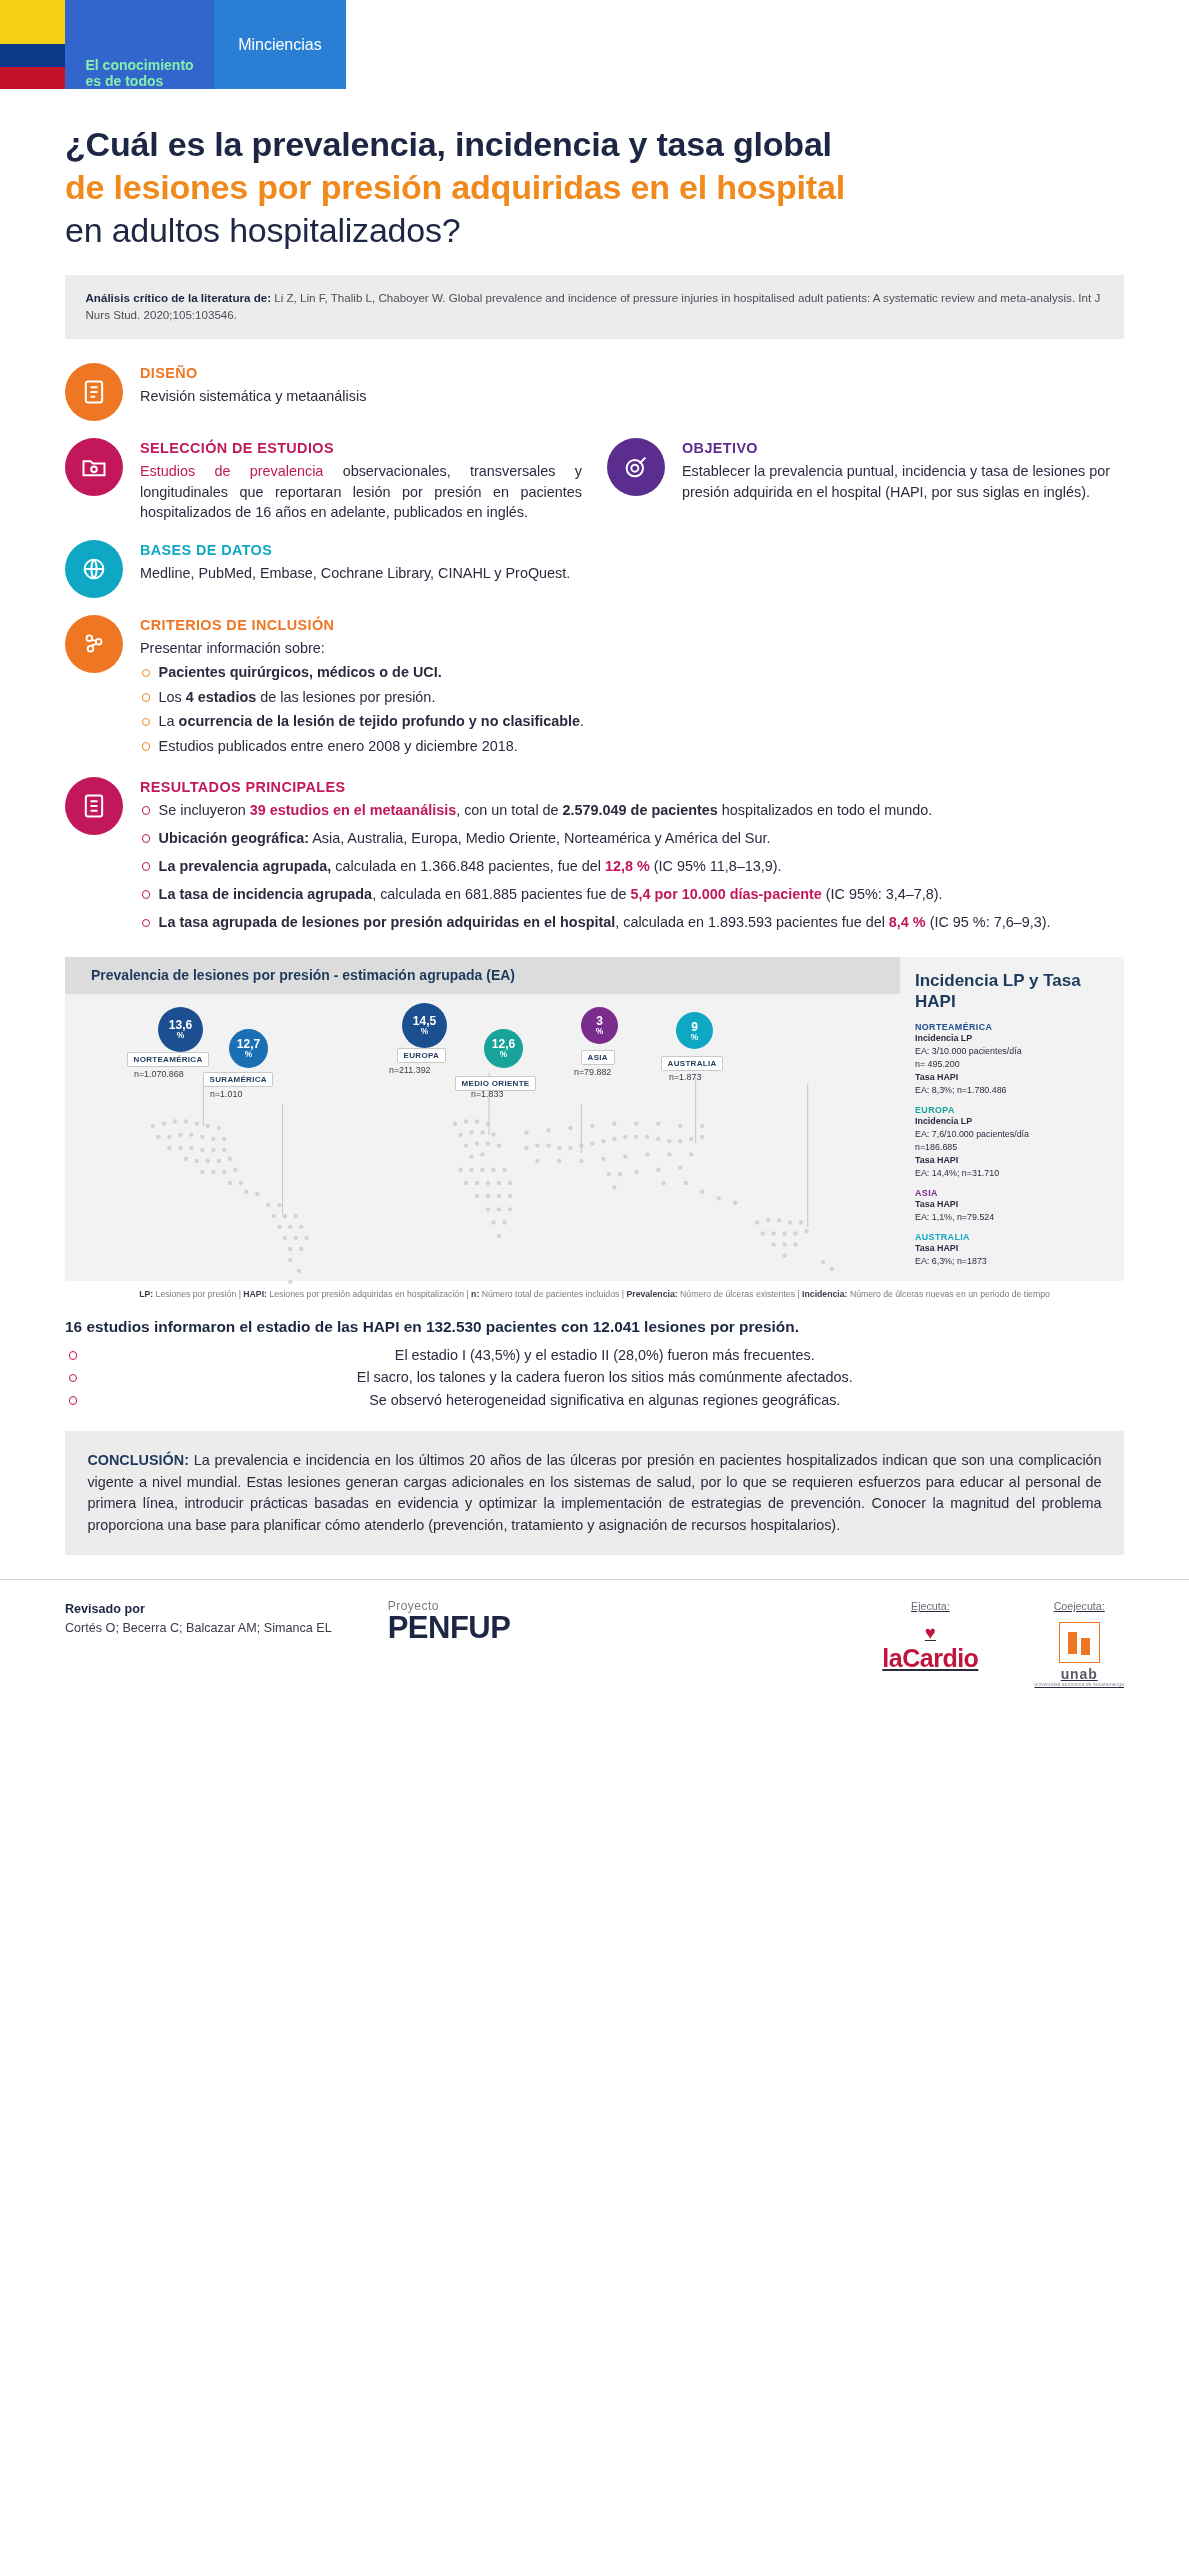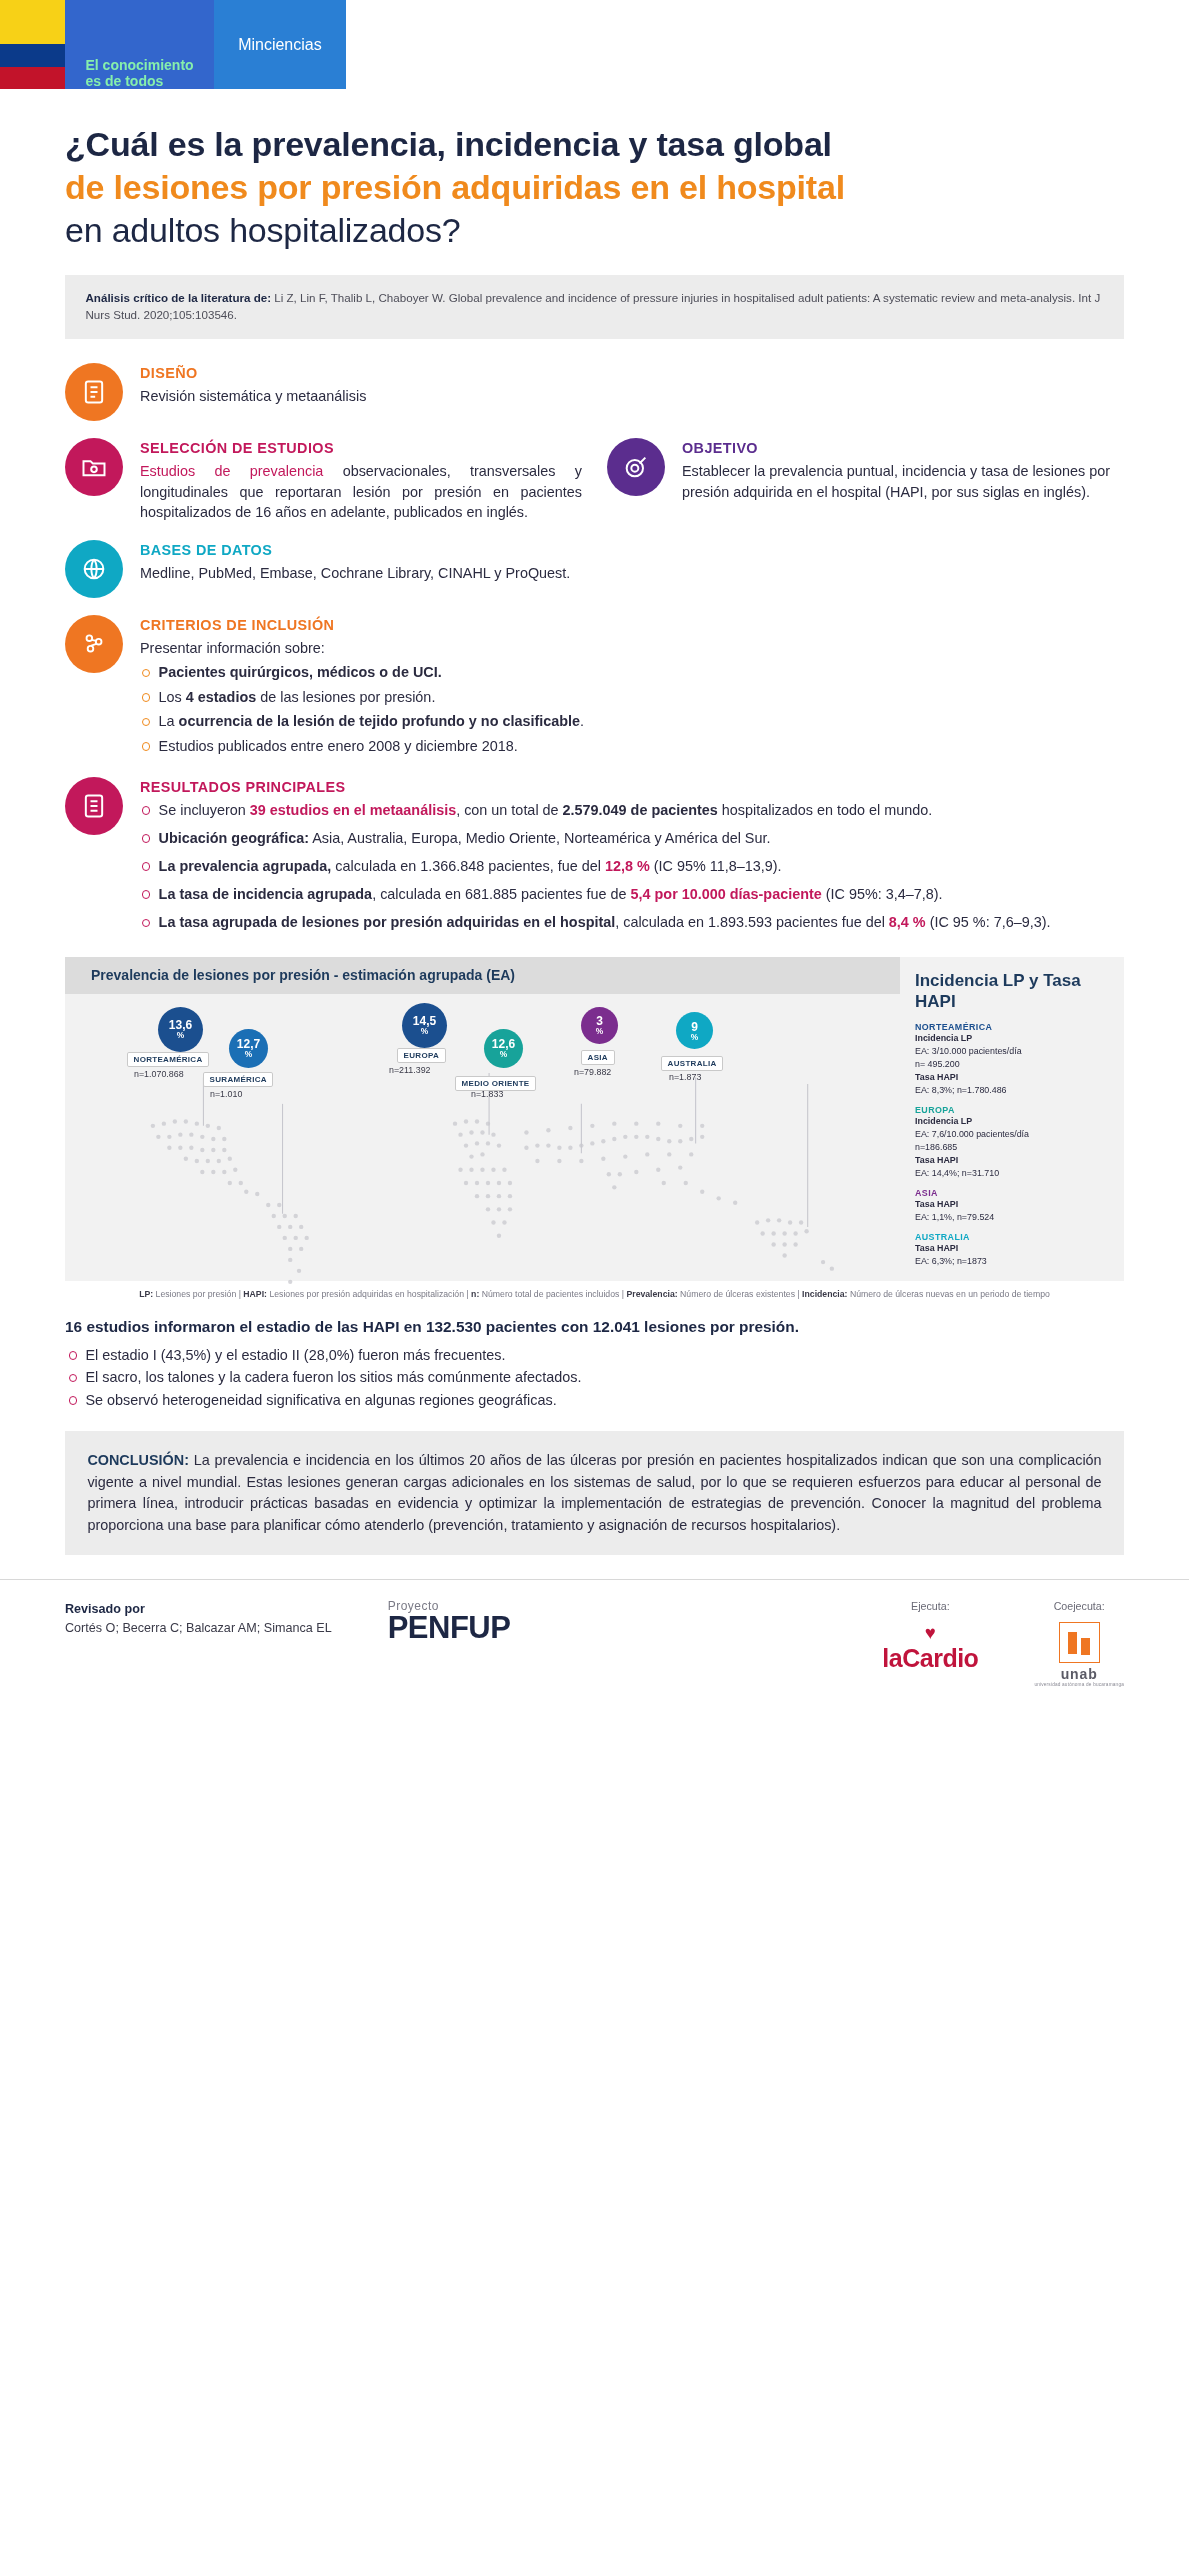--- a/index.html
+++ b/index.html
@@ -95,42 +95,42 @@
 
   .mapnote {
     margin:7.5px 112px 0 112px; text-align:center; font-size:8.7px; color:#7a7a86; line-height:1.5;
   }
   .mapnote b { color:#3a3a48; }
 
   
   .post { padding: 17px 65px 0 65px; }
   .post .lead { font-size:15.4px; font-weight:bold; color:#1d2744; margin-bottom:7.5px; }
   .post ul { list-style:none; }
-  .post ul li { position:relative; padding-left:20.5px; font-size:14.4px; line-height:1.55; }
+  .post ul li { position:relative; padding-left:20.5px; font-size:14.4px; line-height:1.55;text-align:center; }
   .post ul li:before {
     content:""; position:absolute; left:3.7px; top:7.5px; width:6.5px; height:6.5px;
     border-radius:50%; border:1.9px solid #c2185b;
   }
 
   
   .concl {
     margin:20.5px 65px 0 65px; background:#ececec; padding:18.6px 22.4px;
     font-size:14.4px; line-height:1.5; text-align:justify; color:#2b2b40;
   }
   .concl b { color:#1d3a5c; }
 
   
   .footer { margin-top:24px; border-top:0.9px solid #d8d8d8; padding:20.5px 65px 22.4px 65px; display:flex; align-items:flex-start; }
   .rev { font-size:12.6px; line-height:1.5; color:#3a3a48; }
   .rev b { color:#1d2744; }
   .penfup { margin-left:56px; line-height:1; }
   .penfup .p1 { font-size:12px; color:#7a7a86; letter-spacing:0.5px; }
   .penfup .p2 { font-size:31px; font-weight:bold; color:#1d2744; letter-spacing:-0.5px; }
   .logos { margin-left:auto; display:flex; gap:56px; }
-  .logo-item { text-align:center; }
+  .logo-item { text-align:center;text-decoration:underline; }
   .logo-cap { font-size:10.7px; color:#6a6a76; margin-bottom:9.3px; }
   .lacardio { font-size:25px; font-weight:bold; color:#c0143c; letter-spacing:-0.5px; }
   .heart { color:#c0143c; font-size:18.6px; }
   .unab-box { width:41px; height:41px; border:1.9px solid #ef7622; margin:0 auto 2.8px; position:relative; }
   .unab-box:before { content:""; position:absolute; left:8.4px; top:9.3px; width:9.3px; height:22.4px; background:#ef7622; }
   .unab-box:after { content:""; position:absolute; right:8.4px; top:15px; width:9.3px; height:17px; background:#ef7622; }
   .unab-t { font-size:14px; font-weight:bold; color:#5b5b66; letter-spacing:0.9px; }
   .unab-s { font-size:4.7px; color:#8a8a94; letter-spacing:0.2px; }
   svg { display:block; }
 </style>

